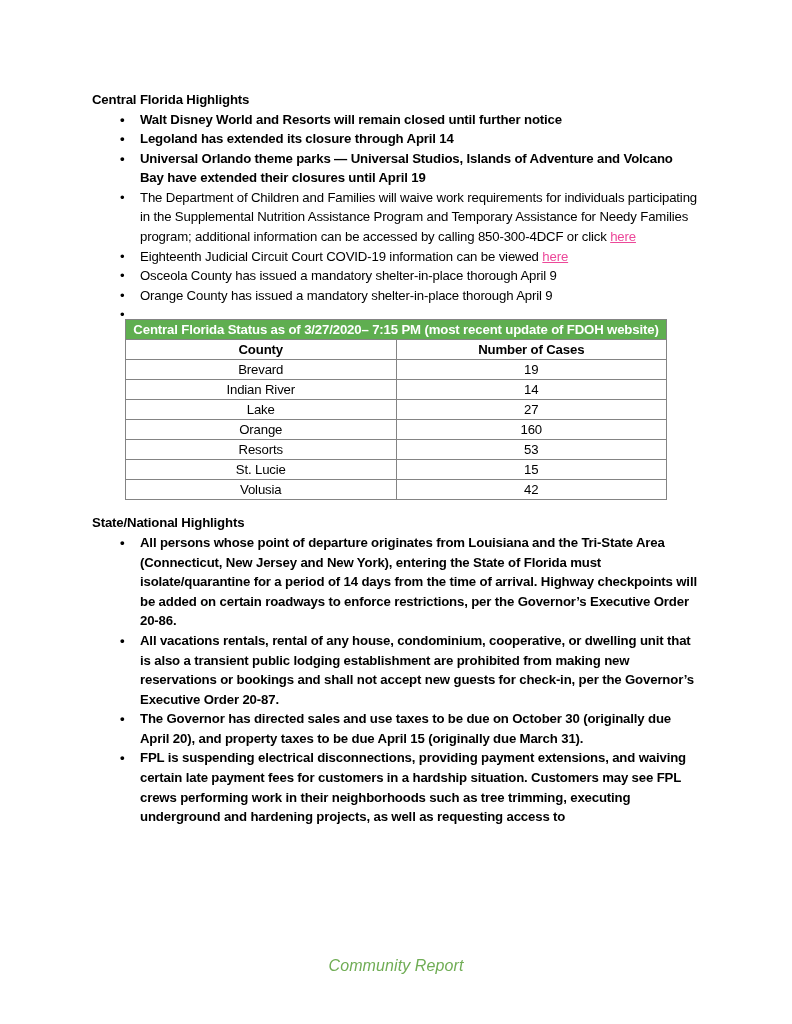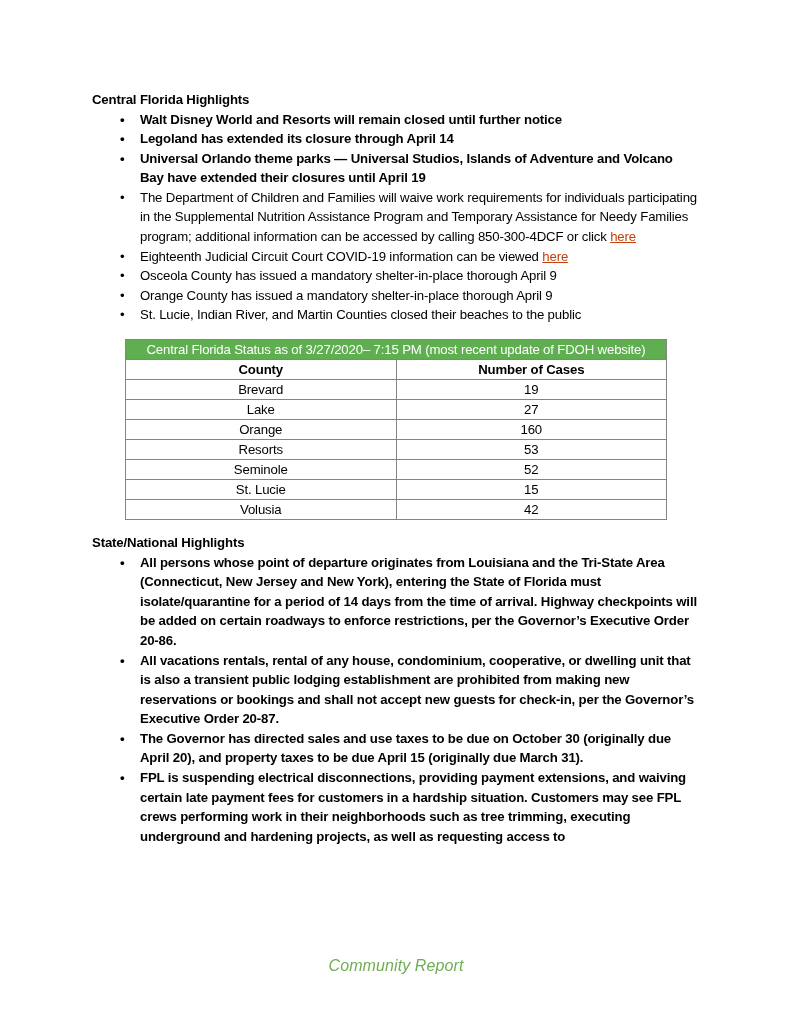--- a/index.html
+++ b/index.html
@@ -59,21 +59,21 @@
     top: 0;
     width: 12px;
     text-align: left;
     font-size: 13.2px;
     line-height: 19.6px;
   }
   .bullet.bold {
     font-weight: bold;
   }
   .bullet .link {
-    color: #c2410c;
+    color: #ec4899;
     text-decoration: underline;
   }
 
   
   .status-table-wrap {
     margin-top: 14px;
     margin-left: 33px;
     width: 542px;
   }
   table.status-table {
@@ -86,21 +86,21 @@
     font-size: 13.2px;
     line-height: 15px;
     letter-spacing: -0.15px;
     text-align: center;
     padding: 2px 3px 2px 3px;
     height: 15px;
   }
   td.table-title {
     background: #5FAE50;
     color: #ffffff;
-    font-weight: normal;
+    font-weight: bold;
     border: 1px solid #5FAE50;
     border-bottom: 1px solid #1F6B23;
     letter-spacing: -0.3px;
     padding-top: 2px;
     padding-bottom: 2px;
   }
   td.col-head {
     font-weight: bold;
   }
   .col-county { width: 285px; }
@@ -153,53 +153,52 @@
       <li class="bullet">
         <span class="bullet-dot">•</span>
         <span>Osceola County has issued a mandatory shelter-in-place thorough April 9</span>
       </li>
       <li class="bullet">
         <span class="bullet-dot">•</span>
         <span>Orange County has issued a mandatory shelter-in-place thorough April 9</span>
       </li>
       <li class="bullet">
         <span class="bullet-dot">•</span>
-        <span>St. Lucie, Indian River, and Martin Counties closed their beaches to the public</span>
       </li>
     </ul>
 
     <div class="status-table-wrap">
       <table class="status-table">
         <tbody>
           <tr>
             <td class="table-title" colspan="2">Central Florida Status as of 3/27/2020– 7:15 PM (most recent update of FDOH website)</td>
           </tr>
           <tr>
             <td class="col-head col-county">County</td>
             <td class="col-head col-cases">Number of Cases</td>
           </tr>
           <tr>
             <td>Brevard</td>
             <td>19</td>
           </tr>
           <tr>
+            <td>Indian River</td>
+            <td>14</td>
+          </tr>
+          <tr>
             <td>Lake</td>
             <td>27</td>
           </tr>
           <tr>
             <td>Orange</td>
             <td>160</td>
           </tr>
           <tr>
             <td>Resorts</td>
             <td>53</td>
-          </tr>
-          <tr>
-            <td>Seminole</td>
-            <td>52</td>
           </tr>
           <tr>
             <td>St. Lucie</td>
             <td>15</td>
           </tr>
           <tr>
             <td>Volusia</td>
             <td>42</td>
           </tr>
         </tbody>

